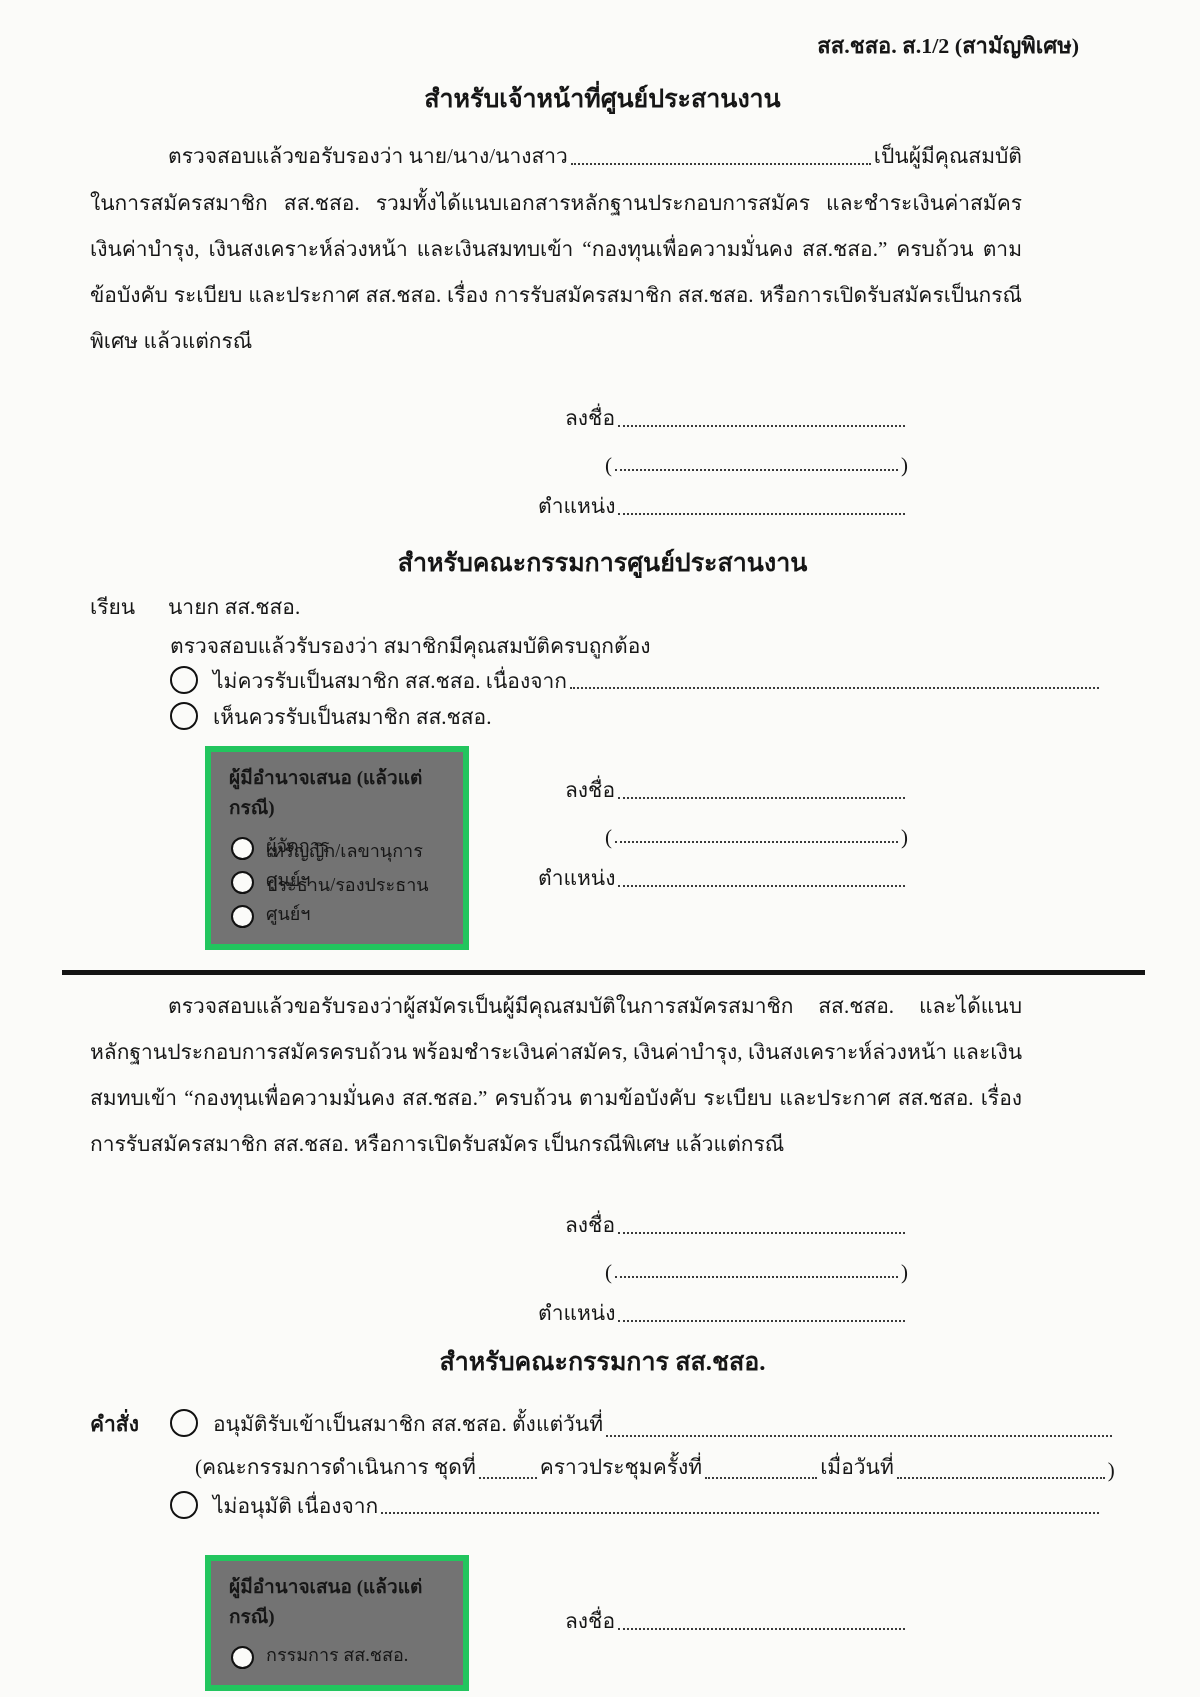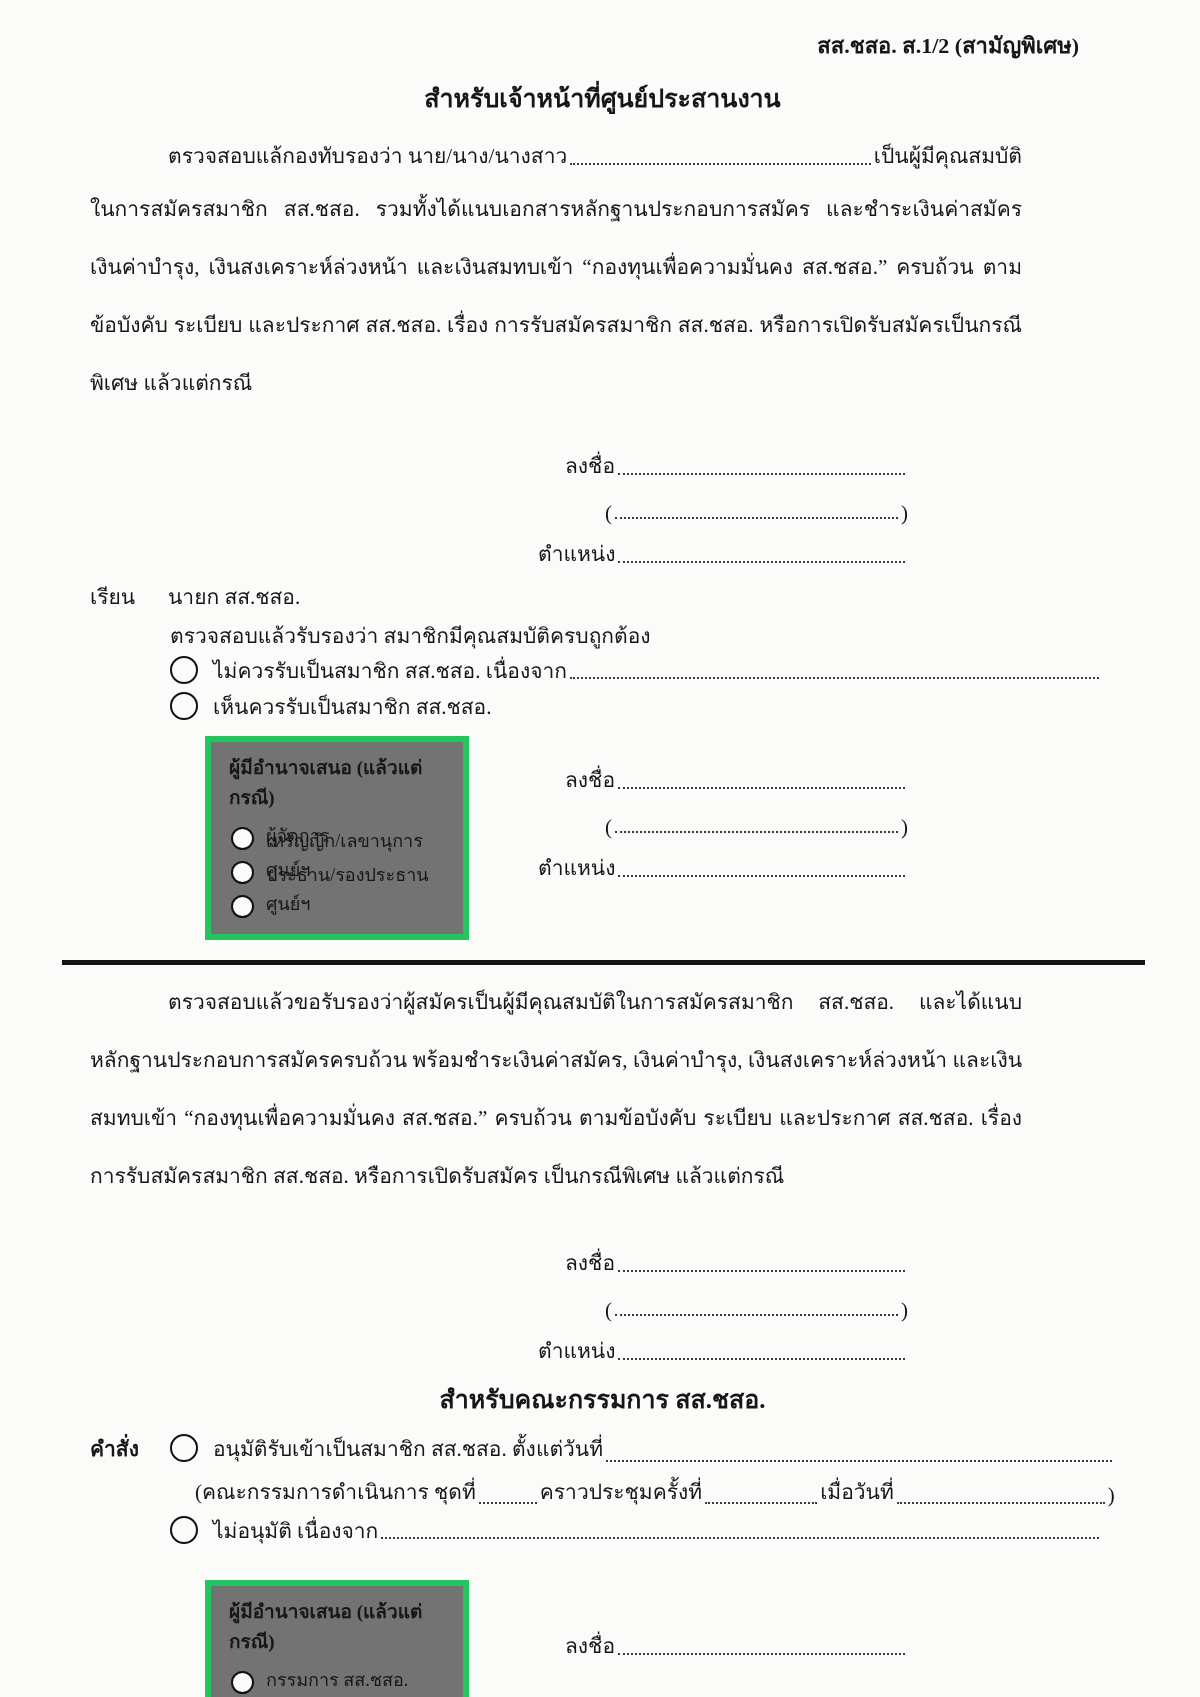--- a/index.html
+++ b/index.html
@@ -3,21 +3,21 @@
 <meta charset="utf-8">
 <style>
   html,body { margin:0; padding:0; background:#e8e8e8; }
   .page {
     width:1200px; height:1697px; margin:0 auto; background:#fbfbf9;
     font-family:"Liberation Serif", serif; color:#161616;
     box-sizing:border-box; padding:28px 85px 0 90px; position:relative; overflow:hidden;
   }
   .form-code { text-align:right; font-weight:bold; font-size:22px; padding-right:36px; height:30px; }
   .sec-title { text-align:center; font-weight:bold; font-size:25px; margin:24px 0 0 0; height:34px; line-height:34px; }
-  .para { font-size:21px; line-height:58px; width:932px; text-align:justify; margin-top:8px; }
+  .para { font-size:21px; line-height:46px; width:932px; text-align:justify; margin-top:8px; }
   .indent { text-indent:78px; }
   .fill-line { display:flex; align-items:flex-end; font-size:21px; height:46px; margin-top:10px; width:932px; }
   .fill-line .lead { padding-left:78px; white-space:nowrap; }
   .dots { border-bottom:2.5px dotted #3a3a3a; flex:1 1 auto; height:1px; margin:0 3px 7px 3px; }
   .dots.fixed { flex:0 0 auto; }
   .sig-block { width:370px; margin-left:448px; }
   .sig-row { display:flex; align-items:flex-end; font-size:21px; height:44px; }
   .sig-row .lbl { white-space:nowrap; }
   .sig-row.name { padding-left:27px; }
   .sig-row.paren { padding-left:67px; }
@@ -28,42 +28,42 @@
   .certify { margin-left:80px; font-size:21px; height:34px; display:flex; align-items:center; margin-top:6px; }
   .twocol { position:relative; margin-top:12px; }
   .authbox {
     position:absolute; left:115px; top:0; width:264px; box-sizing:border-box;
     border:6px solid #22c55e; background:#737373; padding:10px 14px 16px 18px;
   }
   .authbox .bx-title { font-weight:bold; font-size:19px; margin-bottom:4px; }
   .authbox .opt { margin-left:2px; font-size:18px; height:34px;align-items:flex-end; }
   .authbox .radio { width:19px; height:19px; border-width:2px; margin-right:12px; }
   .divider { height:5px; background:#141414; margin:32px -30px 0 -28px; }
-  .order-row { display:flex; align-items:center; font-size:21px; margin-top:13px; height:36px;justify-content:space-between; }
+  .order-row { display:flex; align-items:center; font-size:21px; margin-top:26px; height:36px;justify-content:space-between; }
   .order-label { font-weight:bold; width:80px; }
   .order-row .dots, .meet-row .dots { margin-bottom:4px; }
   .meet-row { display:flex; align-items:flex-end; font-size:21px; height:38px; margin-top:4px; padding-left:105px; }
   .meet-row .seg { white-space:nowrap; }
   .reject-row { display:flex; align-items:center; font-size:21px; margin-top:4px; height:36px; margin-left:80px; }
   .reject-row .dots { align-self:flex-end; margin-bottom:9px; }
   .mt26 { margin-top:26px; }
   .mt30 { margin-top:30px; }
   .mt16 { margin-top:16px; }
 </style>
 </head>
 <body>
 
 <div class="page">
 
   <div class="form-code">สส.ชสอ. ส.1/2 (สามัญพิเศษ)</div>
 
   <div class="sec-title">สำหรับเจ้าหน้าที่ศูนย์ประสานงาน</div>
 
   <div class="fill-line">
-    <span class="lead">ตรวจสอบแล้กองทับรองว่า นาย/นาง/นางสาว</span>
+    <span class="lead">ตรวจสอบแล้วขอรับรองว่า นาย/นาง/นางสาว</span>
     <span class="dots"></span>
     <span>เป็นผู้มีคุณสมบัติ</span>
   </div>
   <div class="para">ในการสมัครสมาชิก สส.ชสอ. รวมทั้งได้แนบเอกสารหลักฐานประกอบการสมัคร และชำระเงินค่าสมัคร เงินค่าบำรุง, เงินสงเคราะห์ล่วงหน้า และเงินสมทบเข้า “กองทุนเพื่อความมั่นคง สส.ชสอ.” ครบถ้วน ตามข้อบังคับ ระเบียบ และประกาศ สส.ชสอ. เรื่อง การรับสมัครสมาชิก สส.ชสอ. หรือการเปิดรับสมัครเป็นกรณีพิเศษ แล้วแต่กรณี</div>
 
   <div class="sig-block mt26">
     <div class="sig-row name">
       <span class="lbl">ลงชื่อ</span>
       <span class="dots"></span>
     </div>
@@ -71,20 +71,21 @@
       <span class="lbl">(</span>
       <span class="dots"></span>
       <span class="lbl">)</span>
     </div>
     <div class="sig-row">
       <span class="lbl">ตำแหน่ง</span>
       <span class="dots"></span>
     </div>
   </div>
 
+  <div class="sec-title">สำหรับคณะกรรมการศูนย์ประสานงาน</div>
 
   <div class="plain-row" style="margin-top:10px;">
     <span class="to-label">เรียน</span>
     <span>นายก สส.ชสอ.</span>
   </div>
   <div class="certify">ตรวจสอบแล้วรับรองว่า สมาชิกมีคุณสมบัติครบถูกต้อง</div>
 
   <div class="opt" style="width:932px;">
     <span class="radio"></span>
     <span style="white-space:nowrap;">ไม่ควรรับเป็นสมาชิก สส.ชสอ. เนื่องจาก</span>

